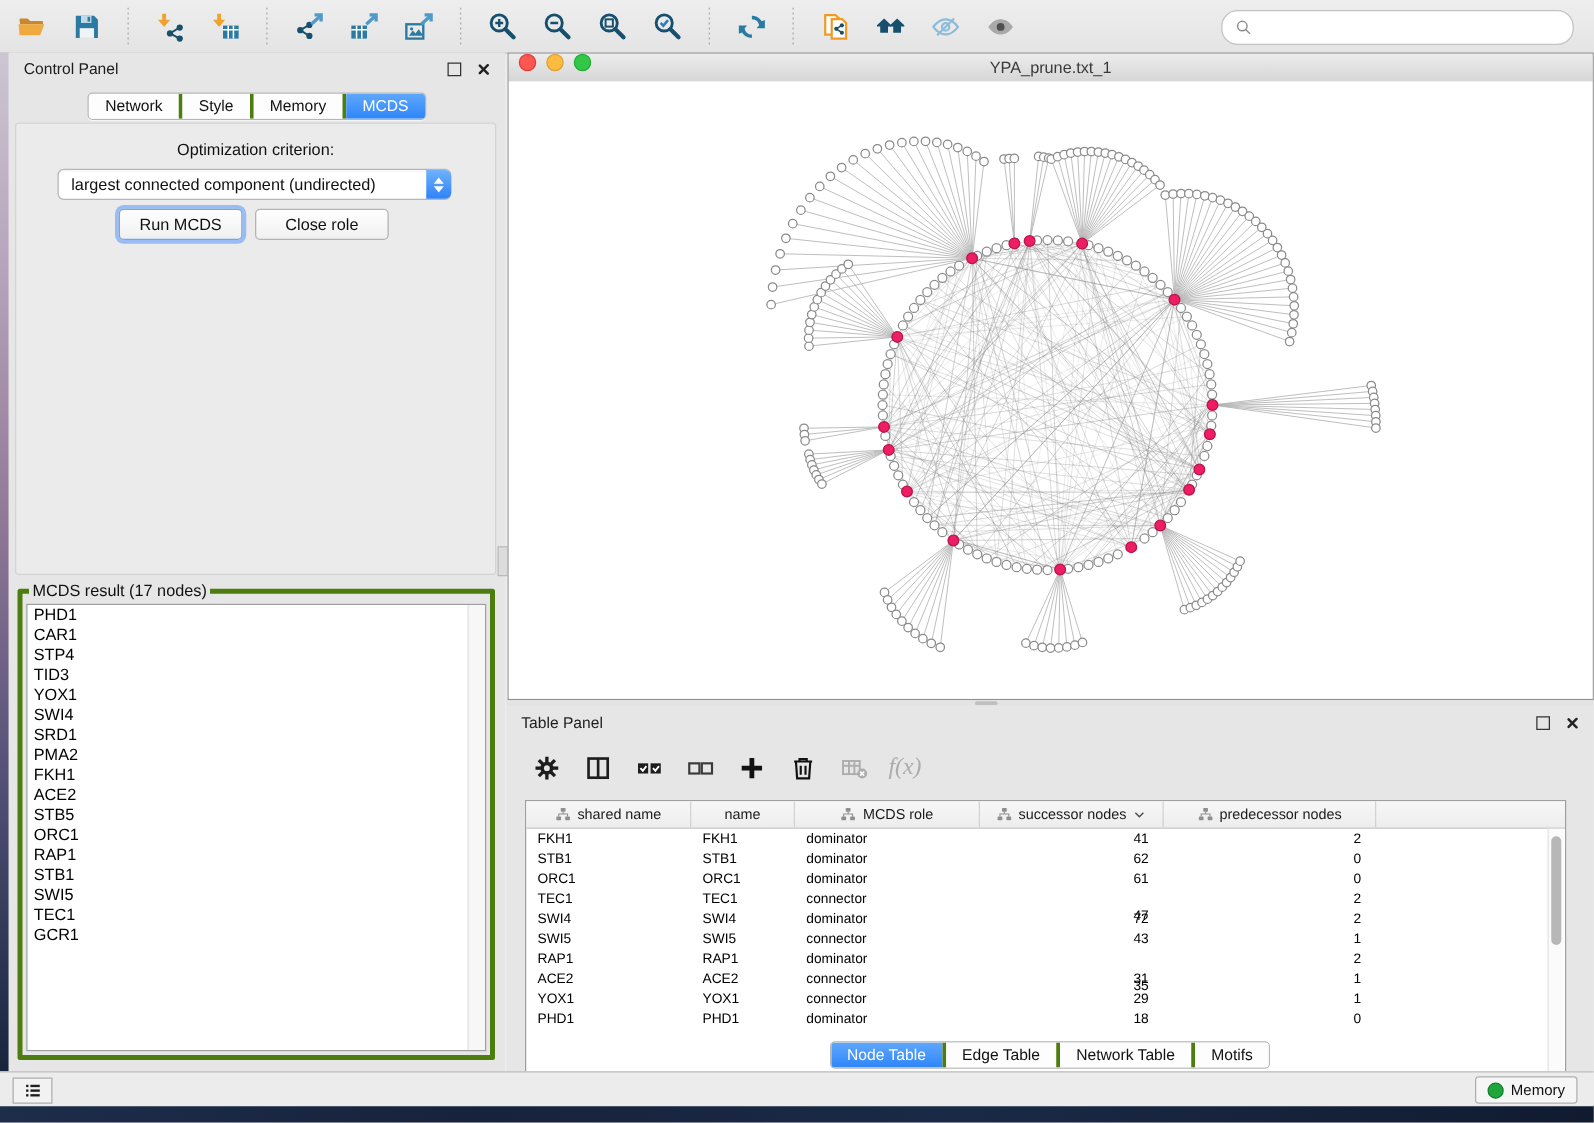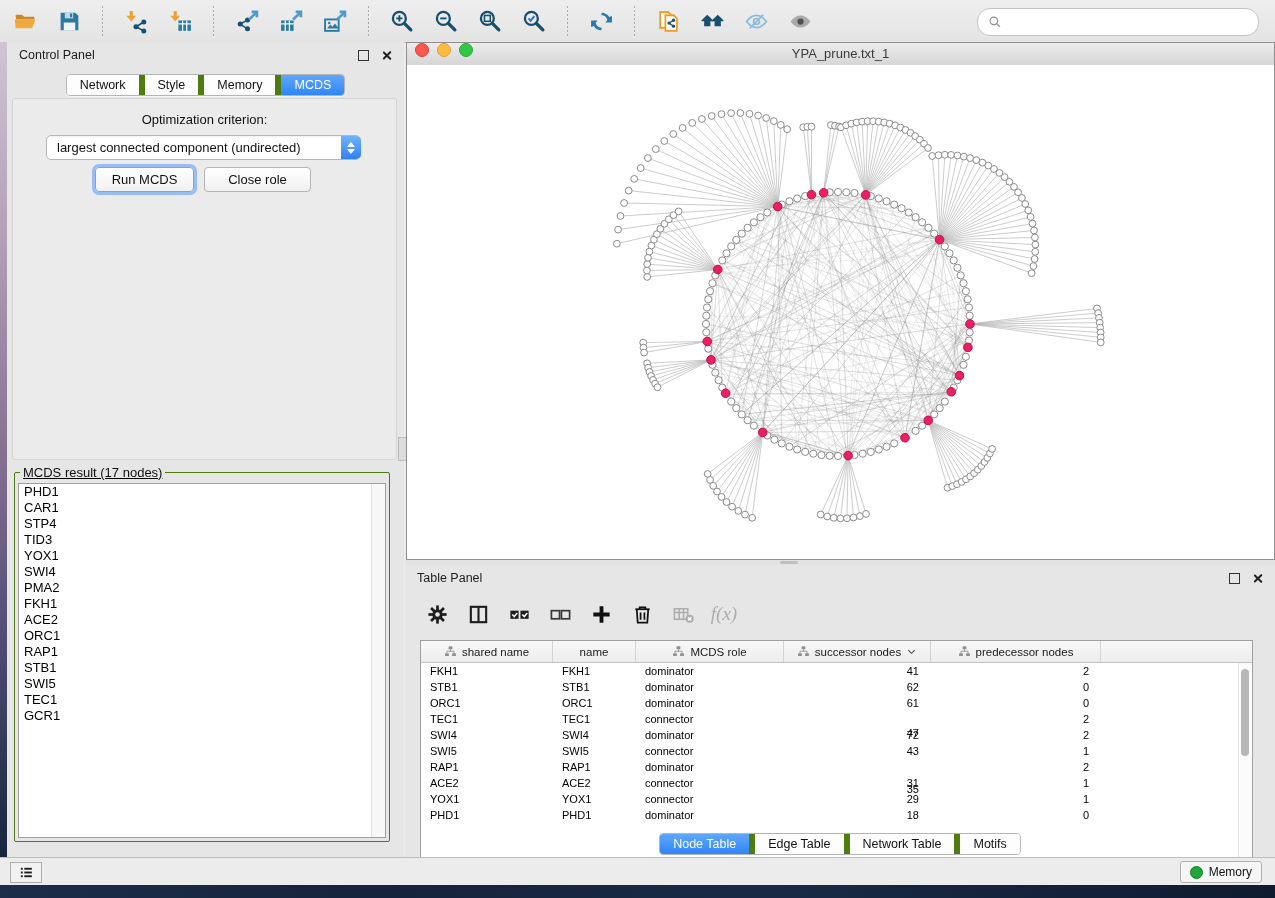--- a/index.html
+++ b/index.html
@@ -30,43 +30,43 @@
   #control-panel{left:7px;top:42px;width:397px;height:815px;background:#e6e6e6;}
   .panel-titlebar{height:26px;display:flex;align-items:center;font-size:12.5px;color:#1d1d1d;}
   .panel-titlebar .pt-label{padding-left:12px;flex:1;}
   .float-icon{width:9px;height:9px;border:1.5px solid #333;margin-right:12px;display:inline-block;}
   .x-icon{width:11px;height:11px;position:relative;margin-right:12px;display:inline-block;}
   .x-icon::before,.x-icon::after{content:"";position:absolute;left:4.5px;top:0;width:2.4px;height:11px;
     background:#222;border-radius:1px;}
   .x-icon::before{transform:rotate(45deg);} .x-icon::after{transform:rotate(-45deg);}
   .seg-tabs{display:flex;border:1px solid #b5b5b5;border-radius:4px;background:#fff;overflow:hidden;
     box-shadow:0 1px 0 rgba(255,255,255,.6);}
-  .seg-tab{padding:3px 13px;font-size:12.5px;color:#111;border-right:6px solid #4d7c0f;background:#fdfdfd;}
+  .seg-tab{padding:3px 13px;font-size:12.5px;color:#111;border-right:3px solid #4d7c0f;background:#fdfdfd;}
   .seg-tab:last-child{border-right:none;}
   .seg-tab.active{background:linear-gradient(#5fa7fd,#2f86f8);color:#fff;}
   #cp-tabs-row{left:0;top:32px;width:397px;display:flex;justify-content:center;}
   #cp-card{left:5px;top:56px;width:383px;height:360px;background:#ebebeb;border:1px solid #d4d4d4;border-radius:3px;}
   #opt-label{left:0;top:13px;width:383px;text-align:center;font-size:13px;color:#111;}
   #criterion-select{left:33px;top:36px;width:313px;height:23px;background:#fff;border:1px solid #b7b7b7;
     border-radius:5px;display:flex;align-items:center;box-shadow:inset 0 1px 2px rgba(0,0,0,.06);}
   #criterion-select .sel-text{flex:1;font-size:13px;padding-left:10px;color:#111;
     white-space:nowrap;overflow:hidden;}
   .stepper{width:20px;height:23px;margin-right:-1px;border-radius:0 5px 5px 0;
     background:linear-gradient(#6fb2fc,#2f82f7);display:flex;flex-direction:column;
     align-items:center;justify-content:center;gap:2px;}
   .tri-up{width:0;height:0;border-left:4px solid transparent;border-right:4px solid transparent;
     border-bottom:5px solid #fff;}
   .tri-down{width:0;height:0;border-left:4px solid transparent;border-right:4px solid transparent;
     border-top:5px solid #fff;}
   .mac-btn{height:23px;border:1px solid #b4b4b4;border-radius:4px;font-size:13px;color:#111;
     background:linear-gradient(#ffffff,#f0f0f0);display:flex;align-items:center;justify-content:center;}
   #run-btn{left:82px;top:68px;width:97px;box-shadow:0 0 0 3px rgba(86,150,252,.55);border-color:#74a7e8;}
   #closepanel-btn{left:191px;top:68px;width:105px;}
-  #mcds-fieldset{left:7px;top:423px;width:374px;height:375px;border:1px solid #4d7c0f;border-radius:2px;
-    margin:0;padding:0;text-decoration:underline;}
+  #mcds-fieldset{left:7px;top:423px;width:374px;height:375px;border:4px solid #4d7c0f;border-radius:2px;
+    margin:0;padding:0;}
   #mcds-fieldset legend{font-size:13px;color:#111;margin-left:5px;padding:0 3px;}
   #mcds-list{position:absolute;left:3px;top:3px;right:3px;bottom:3px;background:#fff;
     border:1px solid #9f9f9f;overflow:hidden;}
   .mcds-item{font-size:13px;line-height:16px;padding-left:5px;color:#000;}
   #mcds-scroll{position:absolute;right:0;top:0;width:13px;bottom:0;background:#f7f7f7;border-left:1px solid #e2e2e2;}
 
   
   #v-split-handle{left:398px;top:437px;width:7px;height:22px;background:#dcdcdc;border:1px solid #bbb;}
   #h-split{left:405px;top:560px;width:870px;height:5px;background:#e3e3e3;}
   #h-split-handle{left:780px;top:561px;width:18px;height:3px;background:#c0c0c0;border-radius:2px;}
@@ -314,23 +314,25 @@
     <fieldset id="mcds-fieldset" class="abs">
       <legend>MCDS result (17 nodes)</legend>
       <div id="mcds-list">
         <div id="mcds-items">
             <div class="mcds-item">PHD1</div>
             <div class="mcds-item">CAR1</div>
             <div class="mcds-item">STP4</div>
             <div class="mcds-item">TID3</div>
             <div class="mcds-item">YOX1</div>
             <div class="mcds-item">SWI4</div>
+            <div class="mcds-item">SRD1</div>
             <div class="mcds-item">PMA2</div>
             <div class="mcds-item">FKH1</div>
             <div class="mcds-item">ACE2</div>
+            <div class="mcds-item">STB5</div>
             <div class="mcds-item">ORC1</div>
             <div class="mcds-item">RAP1</div>
             <div class="mcds-item">STB1</div>
             <div class="mcds-item">SWI5</div>
             <div class="mcds-item">TEC1</div>
             <div class="mcds-item">GCR1</div>
           </div>
         <div id="mcds-scroll"></div>
       </div>
     </fieldset>

